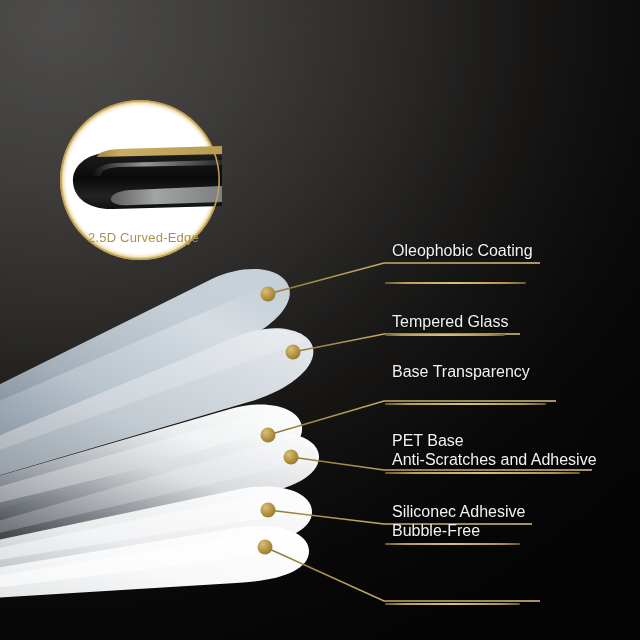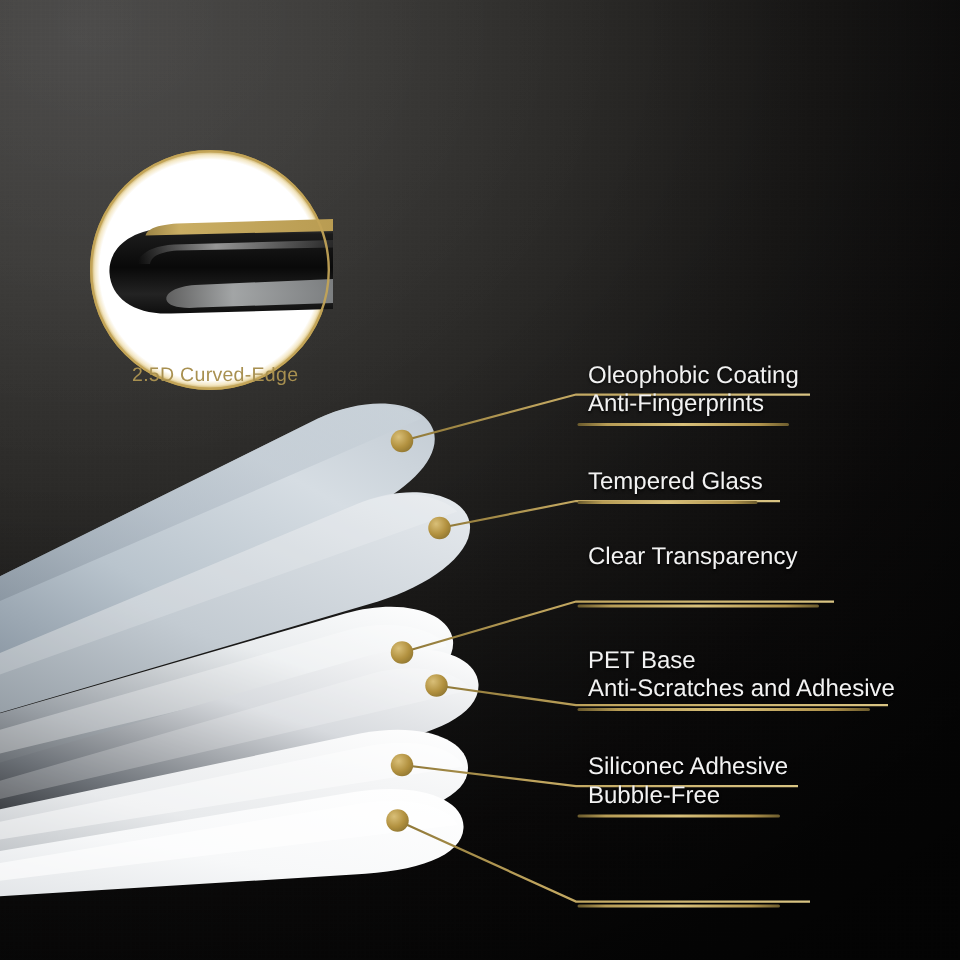--- a/index.html
+++ b/index.html
@@ -49,21 +49,21 @@
     text-shadow:0 1px 2px rgba(0,0,0,.85);
   }
   .label .ln{display:block;}
   .uline{
     position:absolute;height:1.6px;
     background:linear-gradient(90deg,#6a5a2c 0%,#b79c55 14%,#d8c07a 50%,#b0934c 86%,#6d5c2d 100%);
     border-radius:1px;
   }
   .inset-cap{
     position:absolute;color:#a89050;font-size:13px;letter-spacing:.2px;
-    font-family:"Liberation Sans",sans-serif;white-space:nowrap;margin-top:12px;
+    font-family:"Liberation Sans",sans-serif;white-space:nowrap;
   }
 </style>
 </head>
 <body>
 
 <div id="stage">
 
   <div id="grain"></div>
   <div id="vign"></div>
 
@@ -210,29 +210,28 @@
         <path d="M 222,160 L 116,163 C 100,164 92,170 92,176 L 100,176 C 101,170 108,168 118,167 L 222,165 Z" fill="url(#glasssheen)"></path>
       </g>
       <circle cx="140" cy="180" r="79.2" fill="none" stroke="#c2a357" stroke-width="1.6" opacity=".95"></circle>
     </g>
   </svg>
 
   <div class="inset-cap" style="left:88px; top:230px;">2.5D Curved-Edge</div>
 
   <div class="label" style="left:392px; top:241px;">
     <span class="ln">Oleophobic Coating</span>
-    <span class="ln">Anti-Fingerprints</span>
   </div>
 
   <div class="label" style="left:392px; top:312px;">
     <span class="ln">Tempered Glass</span>
   </div>
 
   <div class="label" style="left:392px; top:362px;">
-    <span class="ln">Clear Transparency</span>
+    <span class="ln">Base Transparency</span>
   </div>
 
   <div class="label" style="left:392px; top:431px;">
     <span class="ln">PET Base</span>
     <span class="ln">Anti-Scratches and Adhesive</span>
   </div>
 
   <div class="label" style="left:392px; top:502px;">
     <span class="ln">Siliconec Adhesive</span>
     <span class="ln">Bubble-Free</span>

